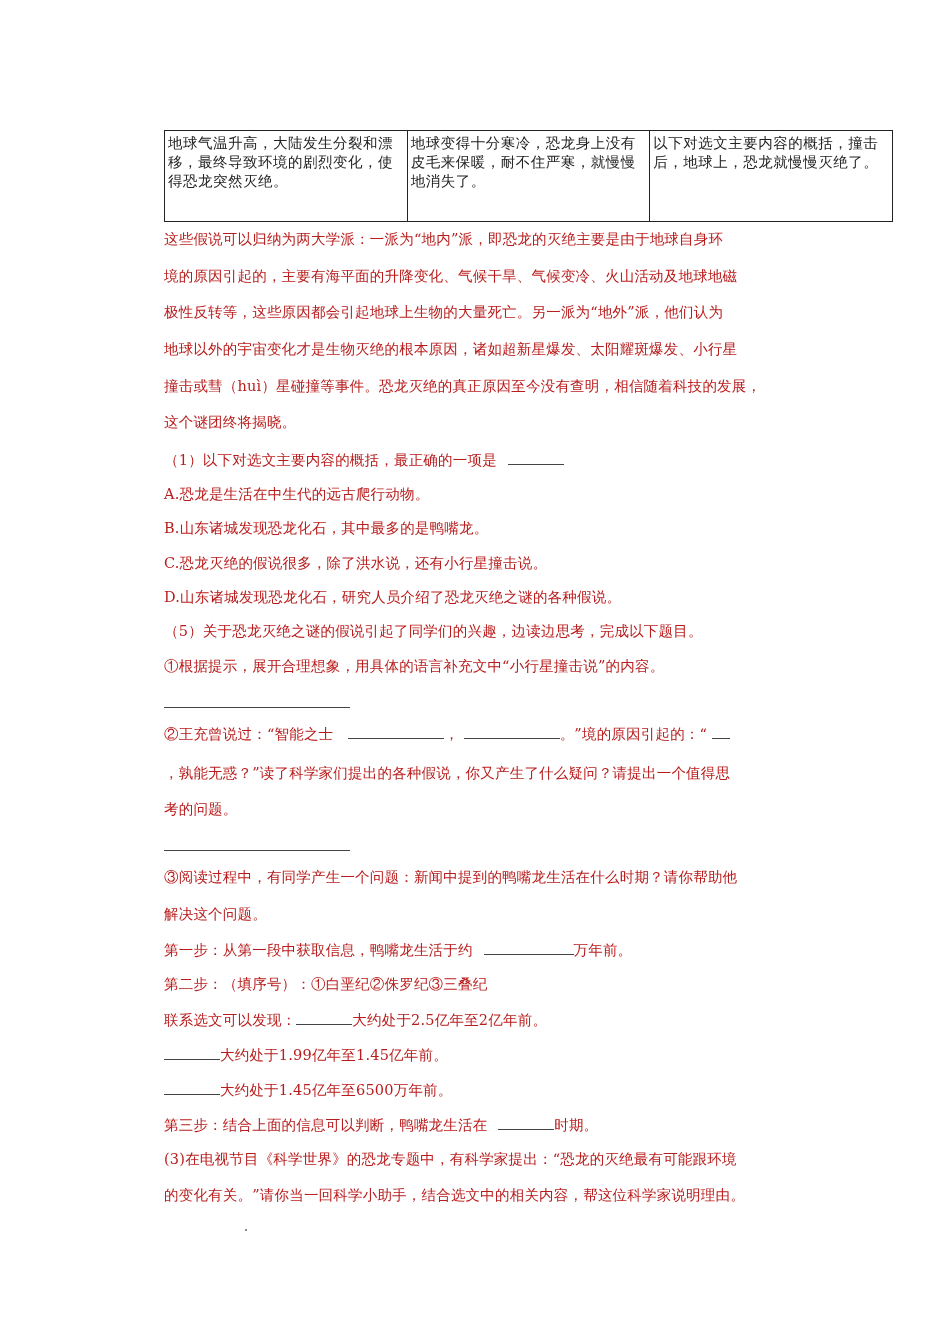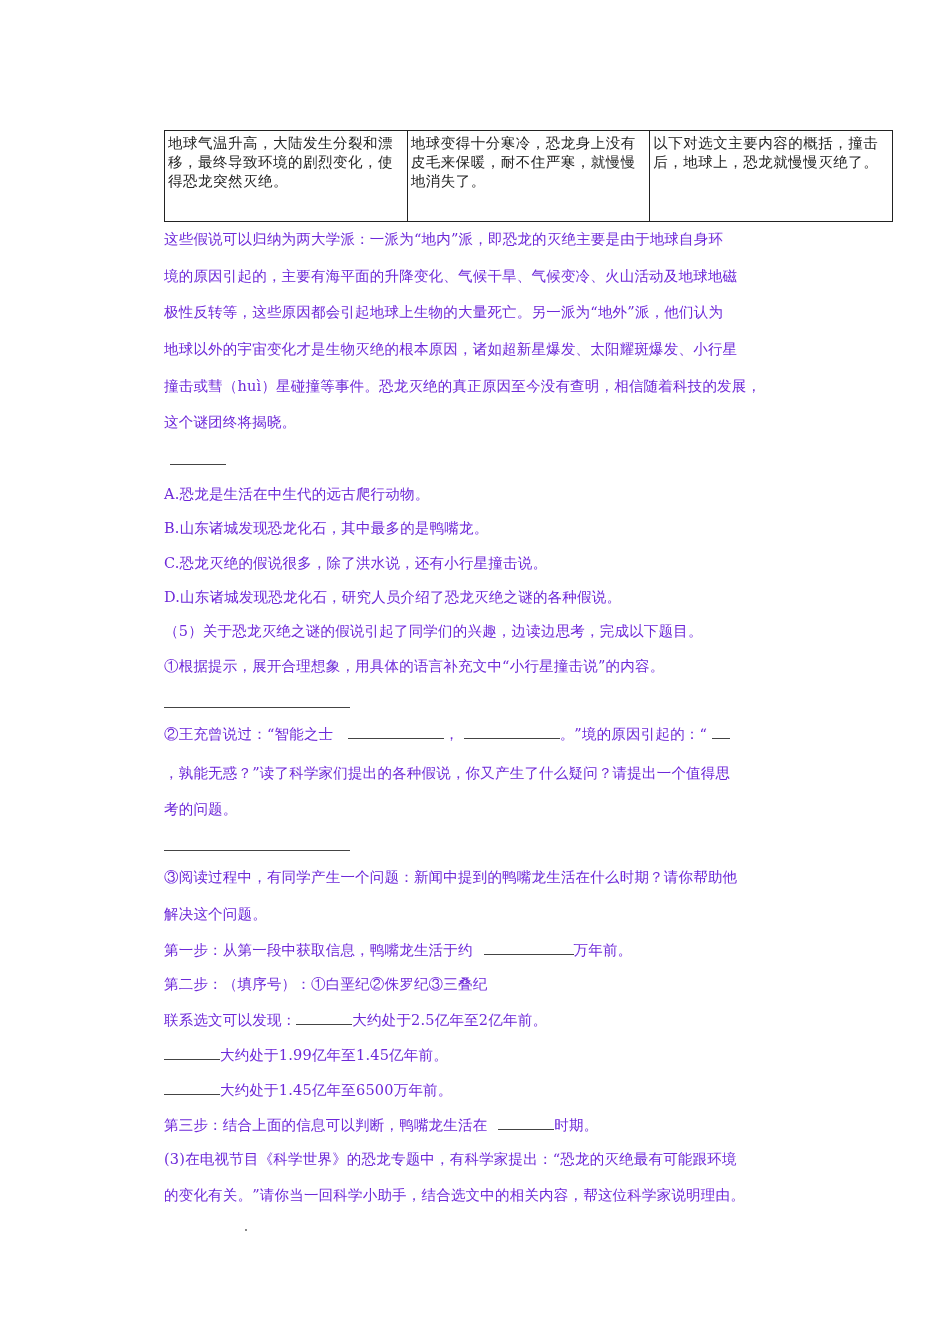--- a/index.html
+++ b/index.html
@@ -3,21 +3,21 @@
 <meta charset="utf-8">
 <style>
   html, body { margin: 0; padding: 0; background: #ffffff; }
   body { width: 950px; height: 1344px; position: relative; overflow: hidden;
          font-family: "DejaVu Serif", "Liberation Serif", serif; color: #222; }
   table.hyp { position: absolute; left: 164px; top: 130px; width: 729px; height: 92px;
               border-collapse: collapse; table-layout: fixed; }
   table.hyp td { border: 1.5px solid #222; vertical-align: top; padding: 3px 2px 2px 3px;
                  font-size: 14.5px; line-height: 19px; letter-spacing: 0.5px; color: #222;
                  font-family: "DejaVu Sans", "Liberation Sans", sans-serif; }
-  .line { position: absolute; left: 164px; font-size: 14.5px; color: #6d28d9; white-space: nowrap;
+  .line { position: absolute; left: 164px; font-size: 14.5px; color: #b91c1c; white-space: nowrap;
           letter-spacing: 0.2px; }
   .blank { display: inline-block; border-bottom: 1px solid #444; height: 14px; vertical-align: baseline; }
   .rule { position: absolute; left: 164px; width: 186px; border-top: 1px solid #444; height: 0; }
   .dot { position: absolute; left: 245px; top: 1229px; width: 2px; height: 2px; background: #888; }
 </style>
 </head>
 <body>
 
 <table class="hyp">
   <tbody>
@@ -30,20 +30,21 @@
   </table>
 
 <div class="line" style="top:230px">这些假说可以归纳为两大学派：一派为“地内”派，即恐龙的灭绝主要是由于地球自身环</div>
 <div class="line" style="top:267px">境的原因引起的，主要有海平面的升降变化、气候干旱、气候变冷、火山活动及地球地磁</div>
 <div class="line" style="top:303px">极性反转等，这些原因都会引起地球上生物的大量死亡。另一派为“地外”派，他们认为</div>
 <div class="line" style="top:340px">地球以外的宇宙变化才是生物灭绝的根本原因，诸如超新星爆发、太阳耀斑爆发、小行星</div>
 <div class="line" style="top:377px">撞击或彗（huì）星碰撞等事件。恐龙灭绝的真正原因至今没有查明，相信随着科技的发展，</div>
 <div class="line" style="top:413px">这个谜团终将揭晓。</div>
 
 <div class="line" style="top:450px">
+  <span>（1）以下对选文主要内容的概括，最正确的一项是</span>
   <span class="blank" style="width:56px;margin-left:6px"></span>
 </div>
 <div class="line" style="top:485px">A.恐龙是生活在中生代的远古爬行动物。</div>
 <div class="line" style="top:519px">B.山东诸城发现恐龙化石，其中最多的是鸭嘴龙。</div>
 <div class="line" style="top:554px">C.恐龙灭绝的假说很多，除了洪水说，还有小行星撞击说。</div>
 <div class="line" style="top:588px">D.山东诸城发现恐龙化石，研究人员介绍了恐龙灭绝之谜的各种假说。</div>
 
 <div class="line" style="top:622px">（5）关于恐龙灭绝之谜的假说引起了同学们的兴趣，边读边思考，完成以下题目。</div>
 <div class="line" style="top:657px">①根据提示，展开合理想象，用具体的语言补充文中“小行星撞击说”的内容。</div>
 <div class="rule" style="top:707px"></div>

